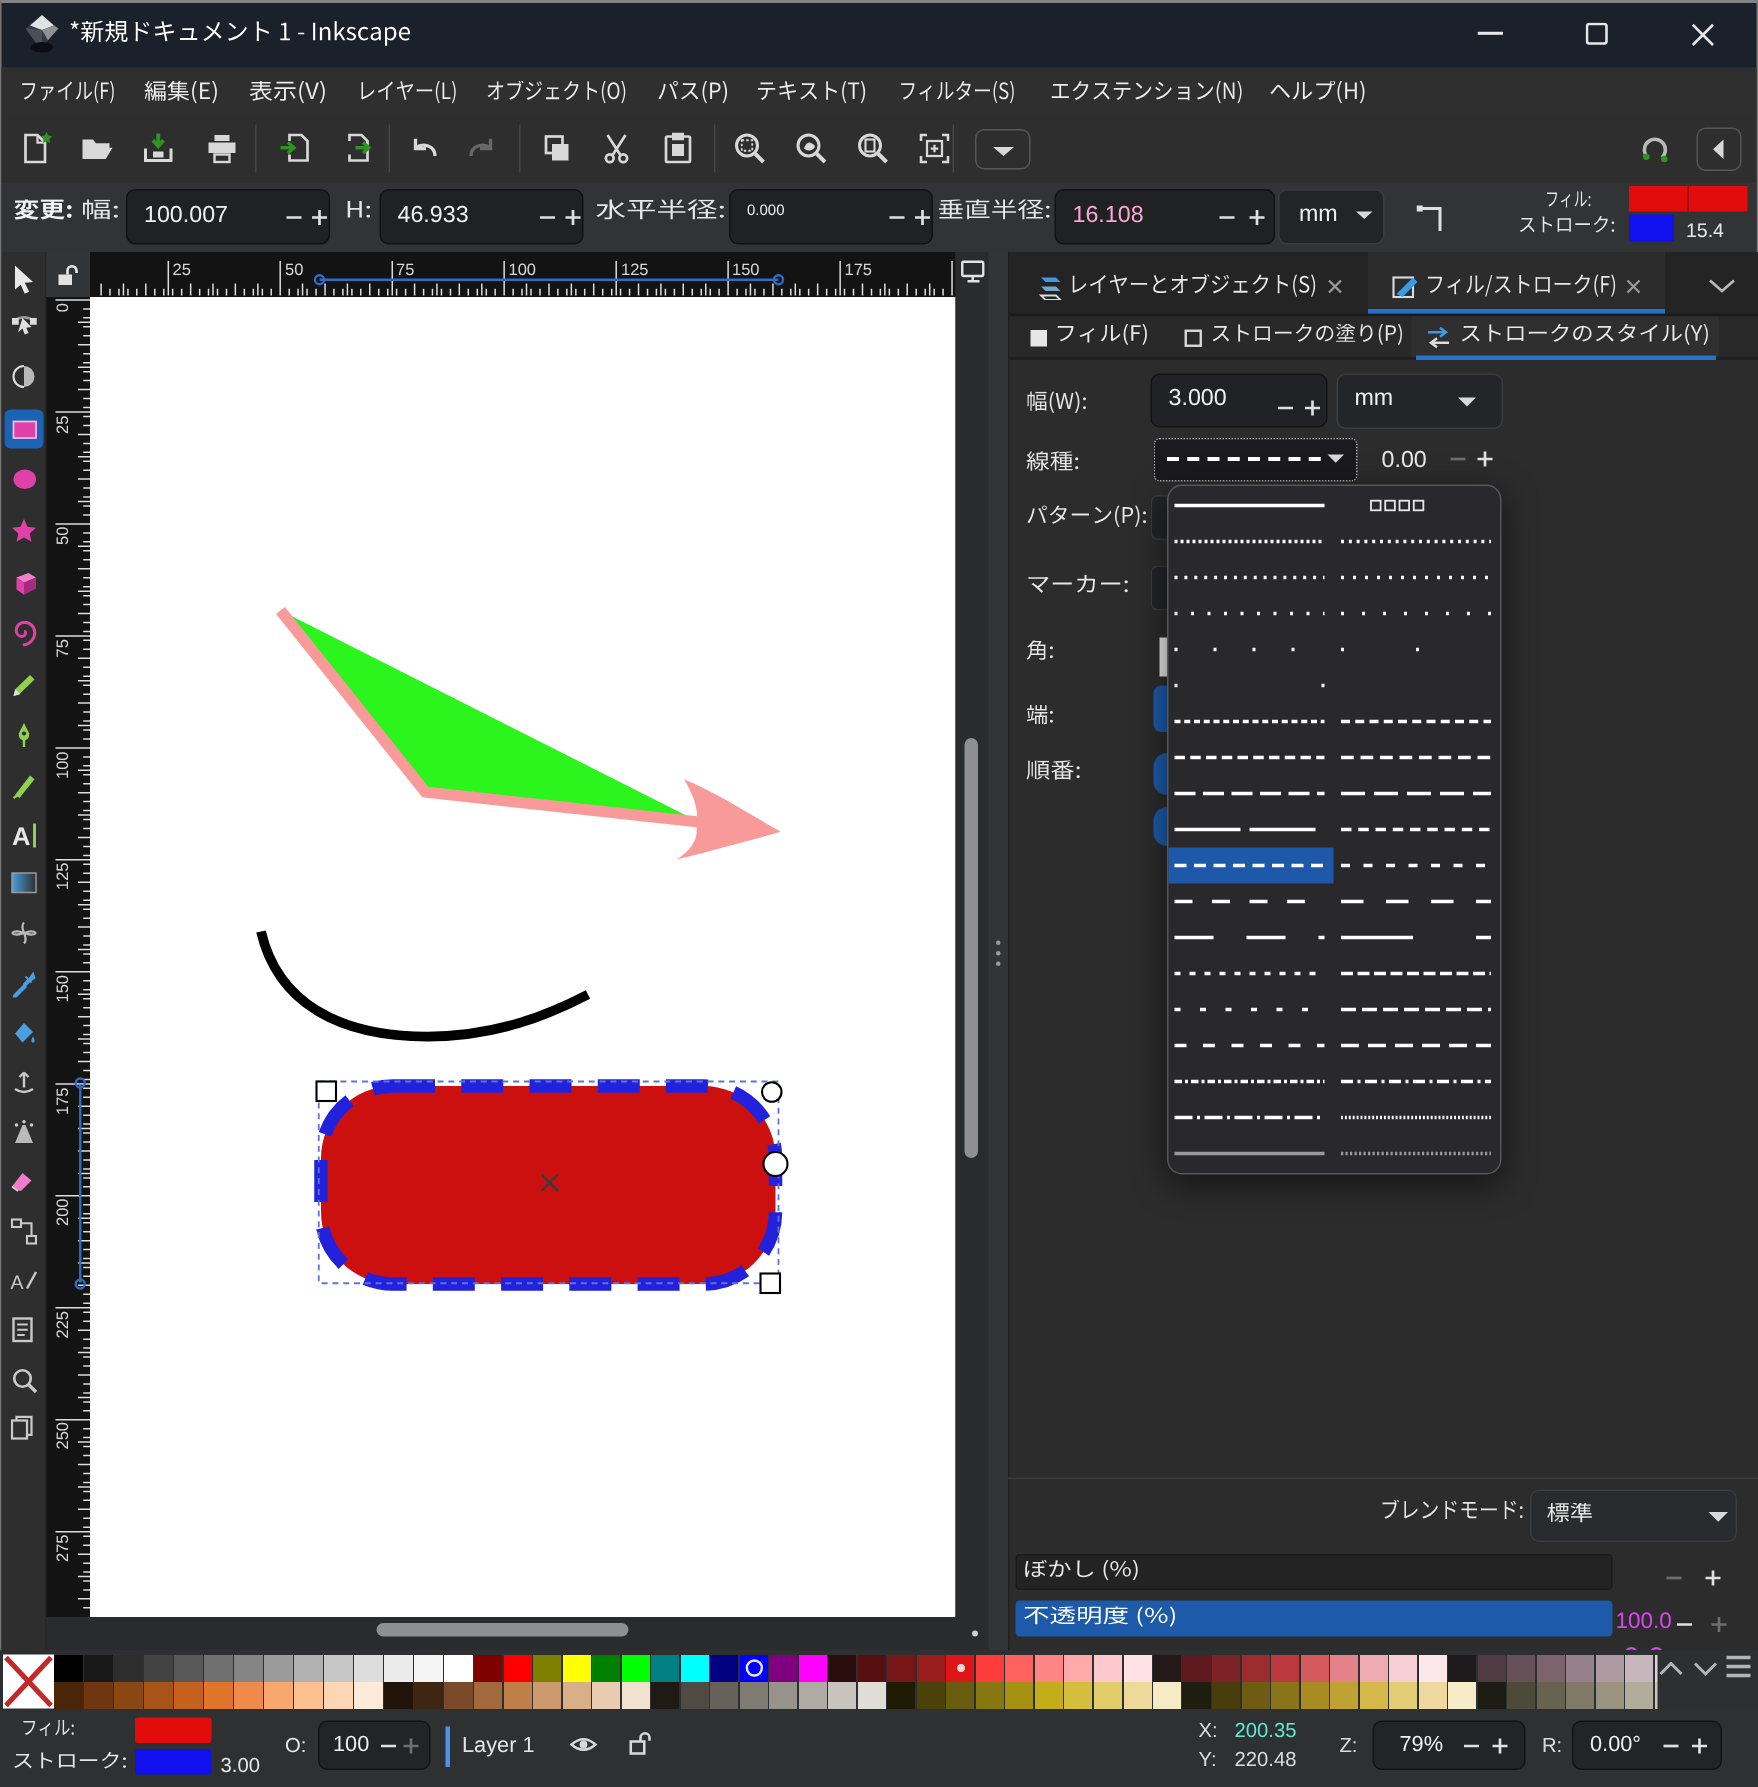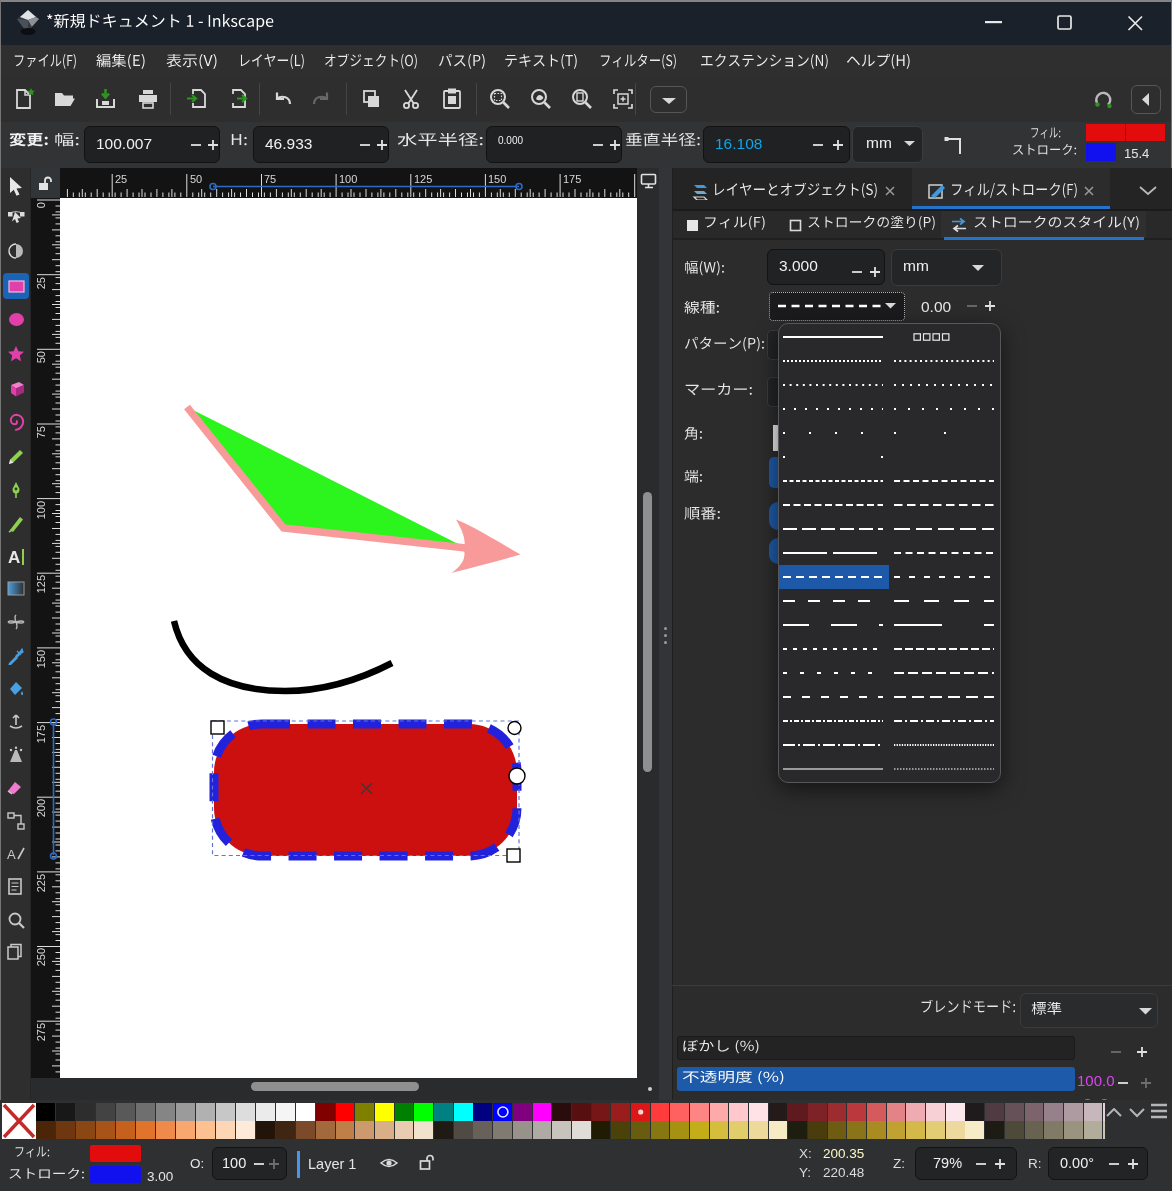--- a/index.html
+++ b/index.html
@@ -214,21 +214,21 @@
   </svg>
 <svg class="a" style="left:609px;top:139px" width="12" height="12">
     <path d="M1,6 h10 M6,1 v10" stroke="#e0e0e0" stroke-width="1.8"></path>
   </svg>
 <svg class="a" style="left:625px;top:133px" width="76" height="17">
     <g transform="scale(1.1844 1)">
       <path fill="#e6e6e6" d="M1.1 11.7L14.0 11.7L14.0 12.7L1.1 12.7ZM0.8 5.8L14.2 5.8L14.2 6.8L0.8 6.8ZM1.5 8.8L13.6 8.8L13.6 9.8L1.5 9.8ZM1.6 2.8L13.5 2.8L13.5 3.8L1.6 3.8ZM6.9 0.7L8.0 0.7L8.0 12.1L6.9 12.1ZM3.4 3.3L4.5 3.3L4.5 9.3L3.4 9.3ZM10.5 3.3L11.7 3.3L11.7 9.3L10.5 9.3ZM12.2 -0.4L13.1 0.5Q12.0 0.7 10.6 0.9Q9.3 1.0 7.8 1.2Q6.3 1.3 4.8 1.4Q3.3 1.4 2.0 1.5Q1.9 1.3 1.9 1.0Q1.8 0.7 1.7 0.5Q3.1 0.5 4.5 0.4Q6.0 0.3 7.4 0.2Q8.8 0.1 10.1 -0.1Q11.3 -0.3 12.2 -0.4ZM17.3 11.4L29.3 11.4L29.3 12.4L17.3 12.4ZM15.9 0.8L29.1 0.8L29.1 1.8L15.9 1.8ZM16.7 3.5L17.8 3.5L17.8 13.2L16.7 13.2ZM20.6 5.9L20.6 7.2L26.3 7.2L26.3 5.9ZM20.6 8.0L20.6 9.2L26.3 9.2L26.3 8.0ZM20.6 3.9L20.6 5.1L26.3 5.1L26.3 3.9ZM19.5 3.1L27.4 3.1L27.4 10.1L19.5 10.1ZM22.1 -0.6L23.4 -0.6Q23.4 0.1 23.3 0.9Q23.2 1.6 23.1 2.3Q22.9 3.0 22.8 3.6L21.7 3.5Q21.8 2.9 21.9 2.2Q22.0 1.5 22.1 0.7Q22.1 -0.0 22.1 -0.6ZM32.2 0.2L33.2 -0.2Q33.6 0.3 33.9 0.9Q34.3 1.5 34.6 2.1Q34.9 2.7 35.0 3.1L33.9 3.6Q33.8 3.1 33.5 2.6Q33.2 2.0 32.9 1.3Q32.6 0.7 32.2 0.2ZM41.7 -0.3L42.9 0.2Q42.6 0.7 42.2 1.4Q41.9 2.0 41.5 2.6Q41.2 3.1 40.8 3.6L39.8 3.2Q40.2 2.7 40.5 2.1Q40.8 1.5 41.1 0.9Q41.5 0.3 41.7 -0.3ZM31.8 4.3L43.4 4.3L43.4 5.4L31.8 5.4ZM30.8 7.8L44.2 7.8L44.2 8.9L30.8 8.9ZM36.9 -0.6L38.0 -0.6L38.0 13.2L36.9 13.2ZM50.6 0.2L57.8 0.2L57.8 1.2L50.6 1.2ZM57.5 0.2L57.7 0.2L57.9 0.2L58.6 0.5Q58.1 1.8 57.2 2.8Q56.4 3.9 55.3 4.7Q54.2 5.5 52.9 6.0Q51.7 6.6 50.4 7.0Q50.3 6.8 50.1 6.5Q49.9 6.3 49.8 6.1Q51.0 5.8 52.2 5.3Q53.4 4.8 54.4 4.0Q55.5 3.3 56.2 2.4Q57.0 1.5 57.5 0.4ZM52.5 1.1Q53.2 2.3 54.2 3.3Q55.3 4.3 56.6 4.9Q58.0 5.6 59.7 6.0Q59.6 6.1 59.4 6.2Q59.3 6.4 59.2 6.6Q59.0 6.8 59.0 6.9Q57.3 6.5 55.9 5.7Q54.5 5.0 53.4 3.9Q52.3 2.8 51.6 1.4ZM49.9 11.7L59.4 11.7L59.4 12.7L49.9 12.7ZM54.2 6.4L55.3 6.4L55.3 12.2L54.2 12.2ZM50.8 8.4L58.6 8.4L58.6 9.4L50.8 9.4ZM49.4 2.4L50.4 2.8Q49.8 3.7 49.1 4.6Q48.4 5.5 47.6 6.3Q46.8 7.1 46.0 7.7Q45.9 7.6 45.8 7.4Q45.7 7.2 45.6 7.0Q45.4 6.8 45.3 6.6Q46.1 6.1 46.8 5.4Q47.6 4.8 48.2 4.0Q48.9 3.2 49.4 2.4ZM48.9 -0.6L49.9 -0.2Q49.5 0.5 48.9 1.2Q48.2 1.9 47.5 2.5Q46.8 3.1 46.1 3.5Q46.1 3.4 46.0 3.2Q45.9 3.1 45.7 2.9Q45.6 2.7 45.5 2.6Q46.2 2.2 46.8 1.7Q47.4 1.1 48.0 0.5Q48.5 -0.0 48.9 -0.6ZM47.8 5.4L48.8 4.3L48.9 4.4L48.9 13.2L47.8 13.2ZM62.1 6.1Q61.7 6.1 61.4 5.9Q61.1 5.6 61.1 5.1Q61.1 4.6 61.4 4.3Q61.7 4.1 62.1 4.1Q62.5 4.1 62.8 4.3Q63.1 4.6 63.1 5.1Q63.1 5.6 62.8 5.9Q62.5 6.1 62.1 6.1ZM62.1 12.2Q61.7 12.2 61.4 11.9Q61.1 11.6 61.1 11.2Q61.1 10.7 61.4 10.4Q61.7 10.1 62.1 10.1Q62.5 10.1 62.8 10.4Q63.1 10.7 63.1 11.2Q63.1 11.6 62.8 11.9Q62.5 12.2 62.1 12.2Z"></path>
     </g>
   </svg>
 <div class="a" style="left:703px;top:126px;width:147px;height:37px;background:#1f2122;border:1px solid #121212;border-radius:6px"></div>
-<div class="a" style="left:715px;top:135px;font-size:15.5px;color:#0ea5e9;letter-spacing:0px;white-space:pre">16.108</div>
+<div class="a" style="left:715px;top:135px;font-size:15.5px;color:#f9a8d4;letter-spacing:0px;white-space:pre">16.108</div>
 <svg class="a" style="left:812px;top:139px" width="12" height="12">
     <path d="M1,6 h10" stroke="#e0e0e0" stroke-width="1.8"></path>
   </svg>
 <svg class="a" style="left:832px;top:139px" width="12" height="12">
     <path d="M1,6 h10 M6,1 v10" stroke="#e0e0e0" stroke-width="1.8"></path>
   </svg>
 <div class="a" style="left:852px;top:126px;width:71px;height:37px;background:#222426;border:1px solid #3a3c3e;border-radius:6px"></div>
 <div class="a" style="left:866px;top:134px;font-size:15.5px;color:#f0f0f0;letter-spacing:0px;white-space:pre">mm</div>
 <svg class="a" style="left:903px;top:140px" width="13" height="8">
     <path d="M1,1 l5.5,5 5.5,-5 z" fill="#d8d8d8"></path>
@@ -1088,21 +1088,21 @@
 <div class="a" style="left:308px;top:1156px;font-size:14.5px;color:#e5e5e5;letter-spacing:0px;white-space:pre">Layer 1</div>
 <svg class="a" style="left:379px;top:1155px" width="20" height="16">
     <path d="M2,8 Q10,1 18,8 Q10,15 2,8 z" fill="none" stroke="#d9d9d9" stroke-width="1.6"></path>
     <circle cx="10" cy="8" r="2.6" fill="#d9d9d9"></circle>
   </svg>
 <svg class="a" style="left:418px;top:1153px" width="18" height="18">
     <rect x="2.5" y="8" width="9" height="8" fill="none" stroke="#d9d9d9" stroke-width="1.7"></rect>
     <path d="M9,8 V5.5 a3,3 0 0 1 6,0 V7.5" fill="none" stroke="#d9d9d9" stroke-width="1.7"></path>
   </svg>
 <div class="a" style="left:799px;top:1146px;font-size:13.5px;color:#dcdcdc;letter-spacing:0px;white-space:pre">X:</div>
-<div class="a" style="left:823px;top:1146px;font-size:13.5px;color:#fef9c3;letter-spacing:0px;white-space:pre">200.35</div>
+<div class="a" style="left:823px;top:1146px;font-size:13.5px;color:#5eead4;letter-spacing:0px;white-space:pre">200.35</div>
 <div class="a" style="left:799px;top:1165px;font-size:13.5px;color:#dcdcdc;letter-spacing:0px;white-space:pre">Y:</div>
 <div class="a" style="left:823px;top:1165px;font-size:13.5px;color:#dcdcdc;letter-spacing:0px;white-space:pre">220.48</div>
 <div class="a" style="left:893px;top:1156px;font-size:13.5px;color:#dcdcdc;letter-spacing:0px;white-space:pre">Z:</div>
 <div class="a" style="left:915px;top:1147px;width:102px;height:33px;background:#222426;border:1px solid #131313;border-radius:6px"></div>
 <div class="a" style="left:933px;top:1155px;font-size:14.5px;color:#f0f0f0;letter-spacing:0px;white-space:pre">79%</div>
 <svg class="a" style="left:975px;top:1158px" width="12" height="12">
     <path d="M1,6 h10" stroke="#e0e0e0" stroke-width="1.8"></path>
   </svg>
 <svg class="a" style="left:994px;top:1158px" width="12" height="12">
     <path d="M1,6 h10 M6,1 v10" stroke="#e0e0e0" stroke-width="1.8"></path>

